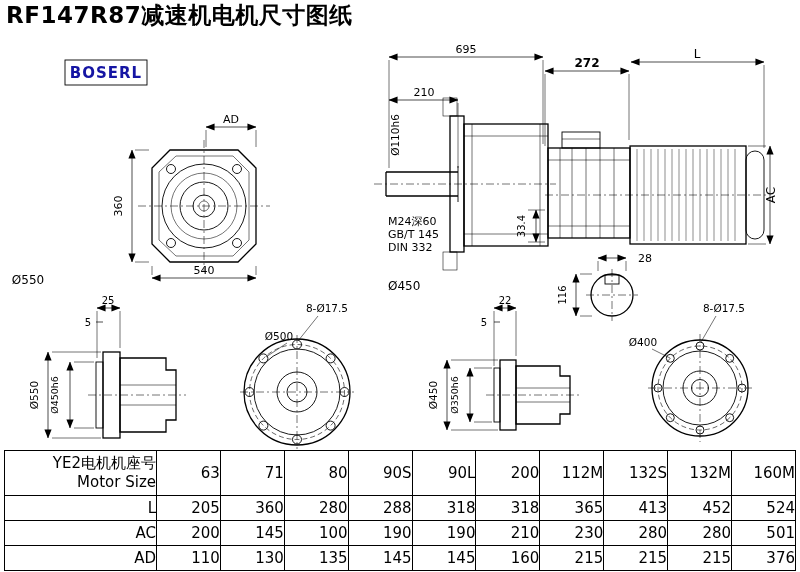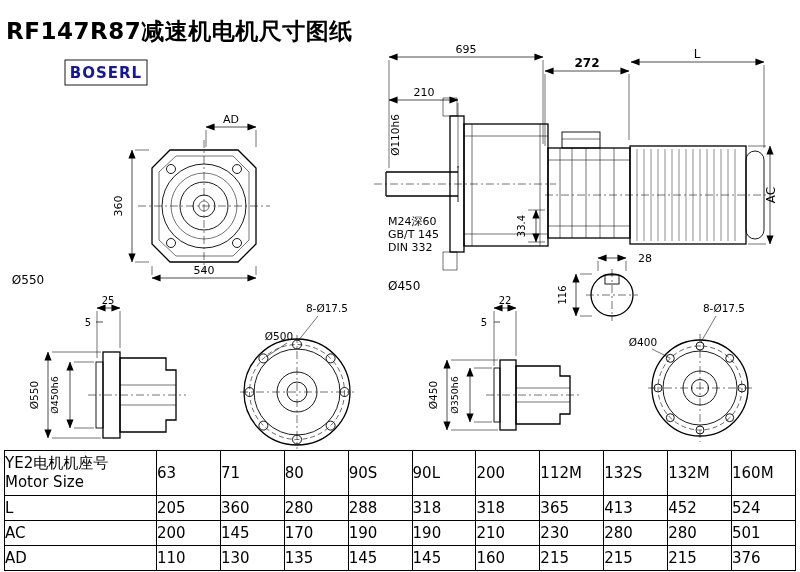--- a/index.html
+++ b/index.html
@@ -1,37 +1,37 @@
 <!DOCTYPE html>
 <html><head>
 <meta charset="utf-8">
 <style>
   * { margin:0; padding:0; box-sizing:border-box; }
   html,body { width:800px; height:572px; background:#fff; color:#000;
               font-family:"DejaVu Sans", sans-serif; }
   .sheet { position:relative; width:800px; height:572px; background:#fff; overflow:hidden; }
-  .title { position:absolute; left:6px; top:16px; font-size:23px; font-weight:bold; letter-spacing:.5px; }
+  .title { position:absolute; left:6px; top:0; font-size:23px; font-weight:bold; letter-spacing:.5px; }
   svg.drawing { position:absolute; left:0; top:40px; }
 
   
   .ol  { fill:none; stroke:#000; stroke-width:1.3; }
   .md  { fill:none; stroke:#000; stroke-width:.9; }
   .tn  { fill:none; stroke:#000; stroke-width:.55; }
   .dm  { fill:none; stroke:#000; stroke-width:.7; }
   .fin { fill:none; stroke:#000; stroke-width:.45; }
   .cl  { fill:none; stroke:#000; stroke-width:.55; stroke-dasharray:8 3 2 3; }
   .dsh { fill:none; stroke:#000; stroke-width:.6; stroke-dasharray:5 3; }
   svg text { fill:#000; font-size:11px; font-family:"DejaVu Sans", sans-serif; }
   .t12 { font-size:12px; } .t10 { font-size:10px; } .t95 { font-size:9.5px; } .t105 { font-size:10.5px; }
   .b { font-weight:bold; }
   .brand { fill:#1515a3; font-weight:bold; font-size:15px; letter-spacing:1px; }
 
   
   .dim-table { position:absolute; left:4px; top:450px; width:792px; border-collapse:collapse;
-               table-layout:fixed; font-size:15px; text-align:left; background:#fff; }
+               table-layout:fixed; font-size:15px; text-align:right; background:#fff; }
   .dim-table th, .dim-table td { border:1px solid #000; font-weight:normal; padding:3px 0; }
   .dim-table th:first-child, .dim-table td:first-child { width:152px; }
   .dim-table .cn, .dim-table .en { display:block; line-height:1.25; }
 </style>
 </head>
 <body>
 
 <div class="sheet">
   <h1 class="title">RF147R87减速机电机尺寸图纸</h1>
 
@@ -309,21 +309,21 @@
         <td>318</td>
         <td>365</td>
         <td>413</td>
         <td>452</td>
         <td>524</td>
       </tr>
       <tr>
         <td>AC</td>
         <td>200</td>
         <td>145</td>
-        <td>170</td>
+        <td>100</td>
         <td>190</td>
         <td>190</td>
         <td>210</td>
         <td>230</td>
         <td>280</td>
         <td>280</td>
         <td>501</td>
       </tr>
       <tr>
         <td>AD</td>

